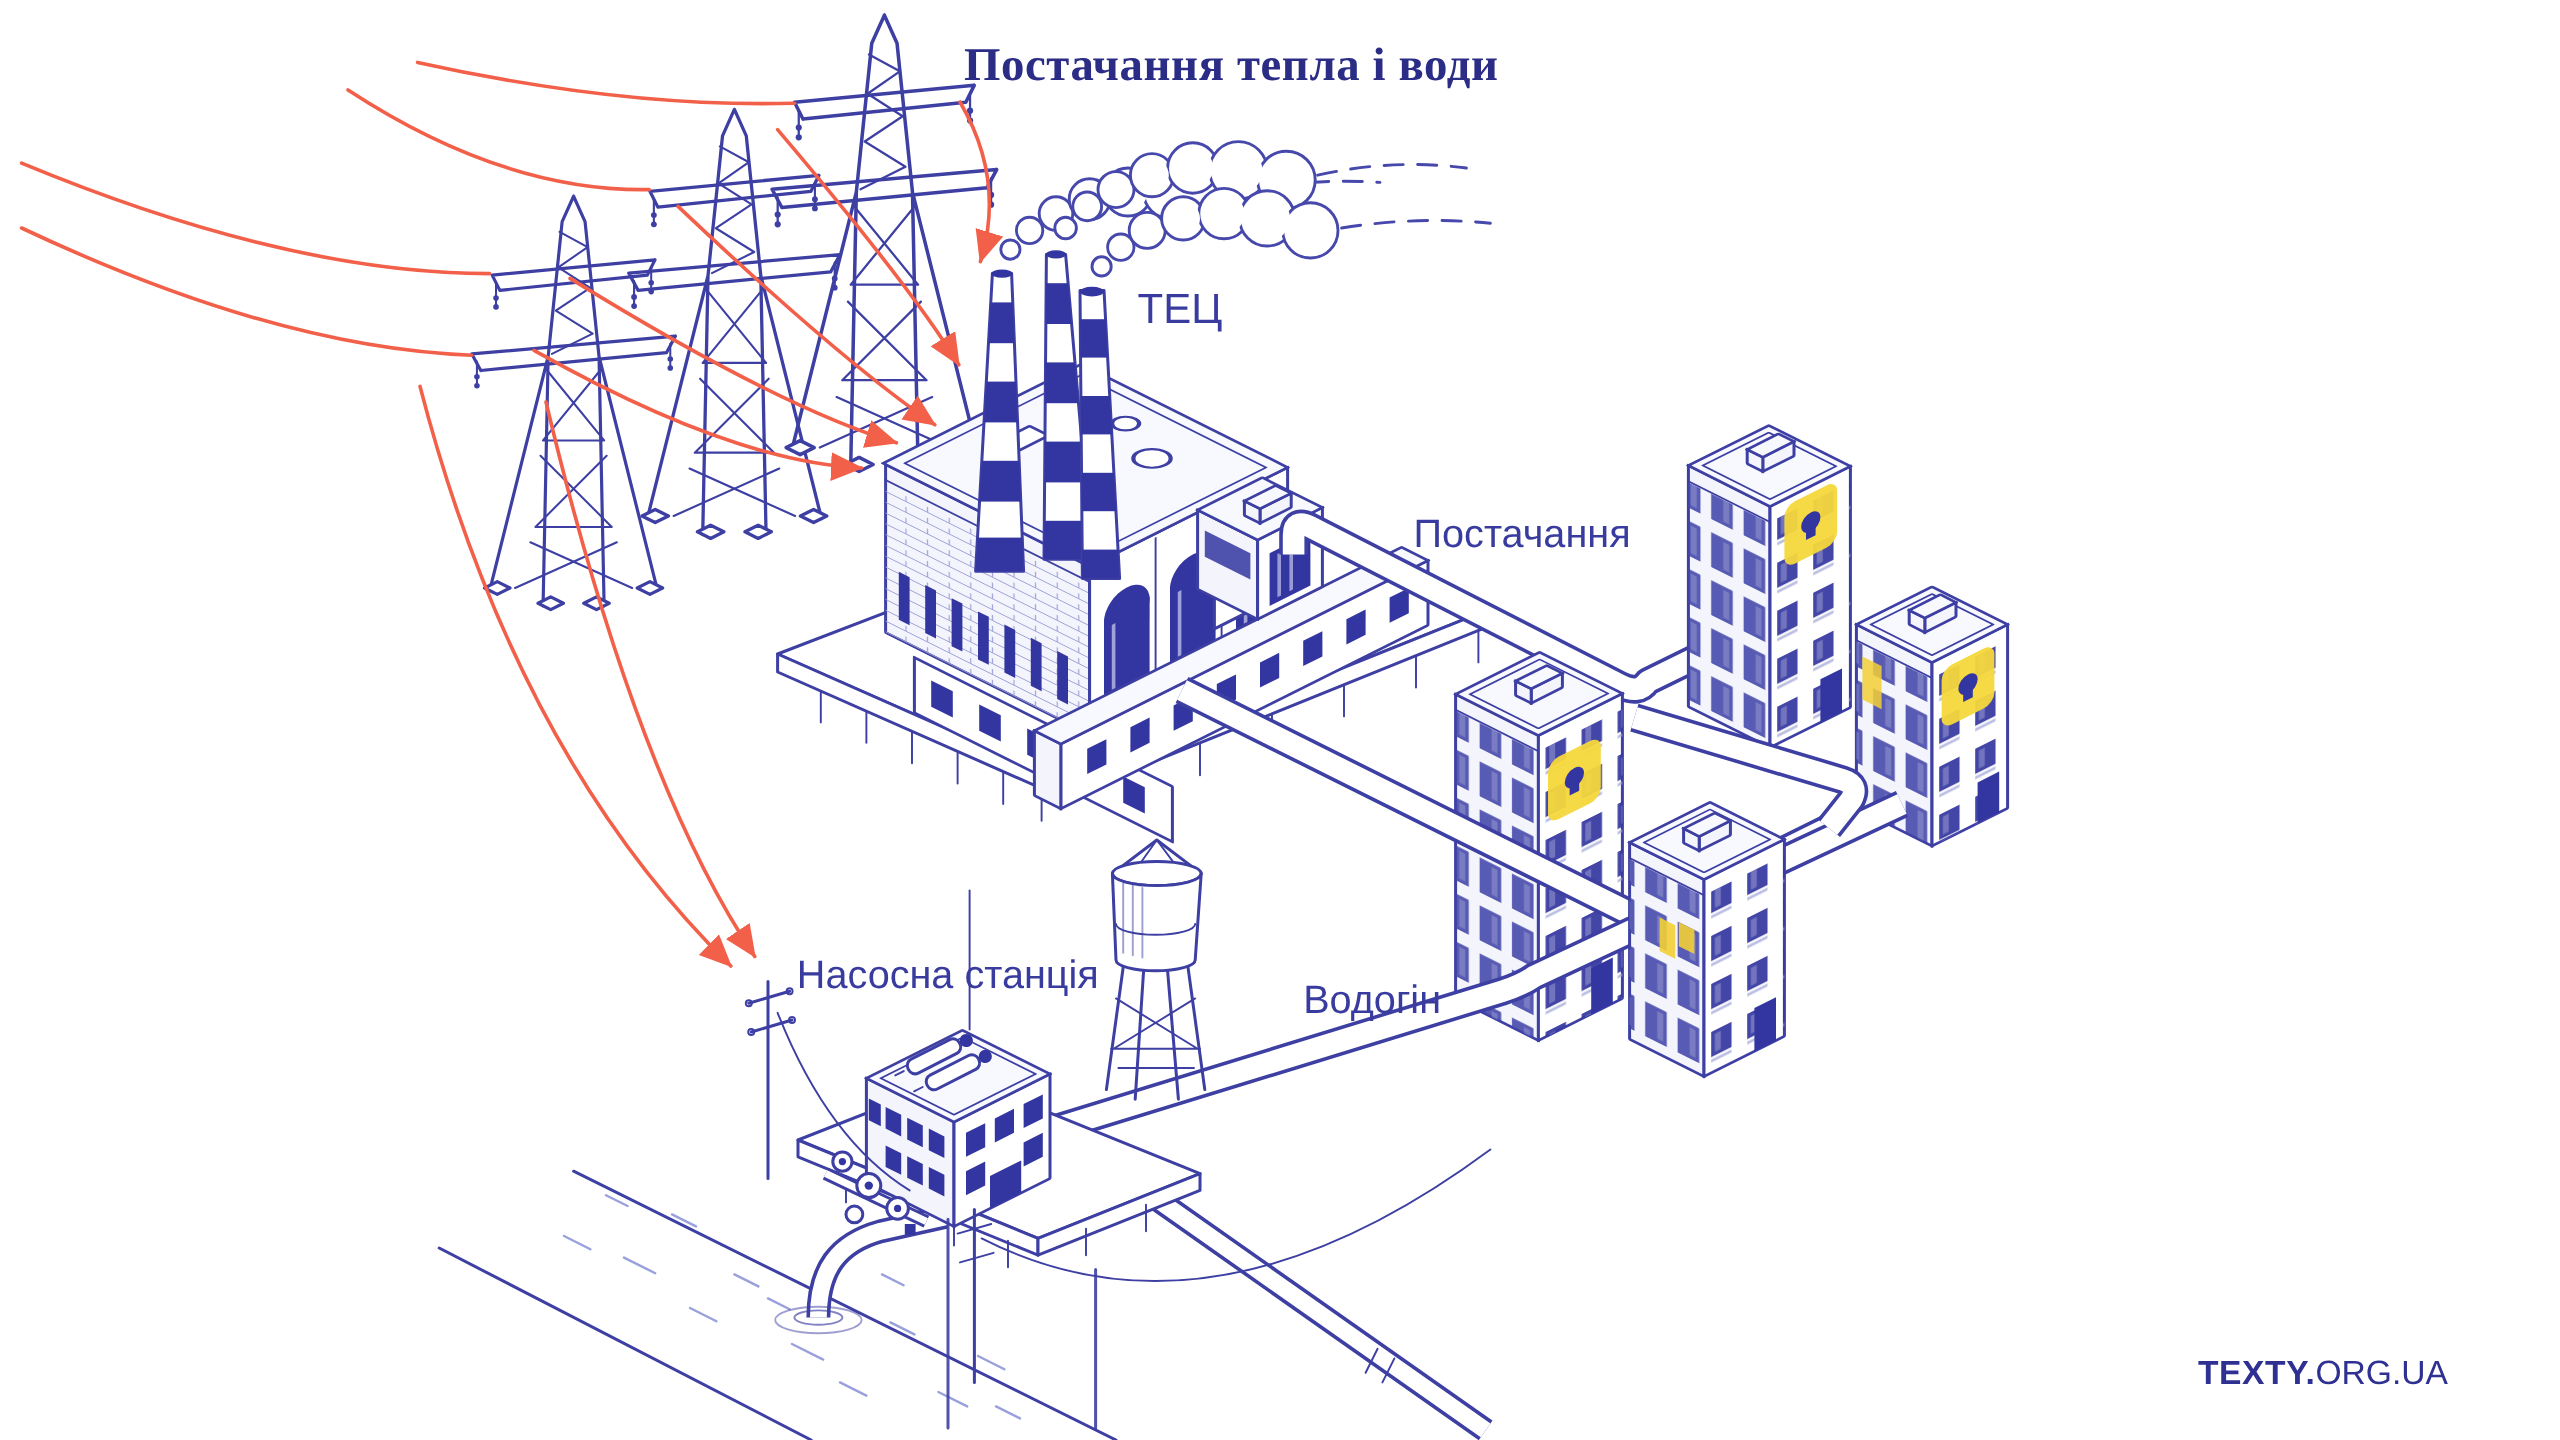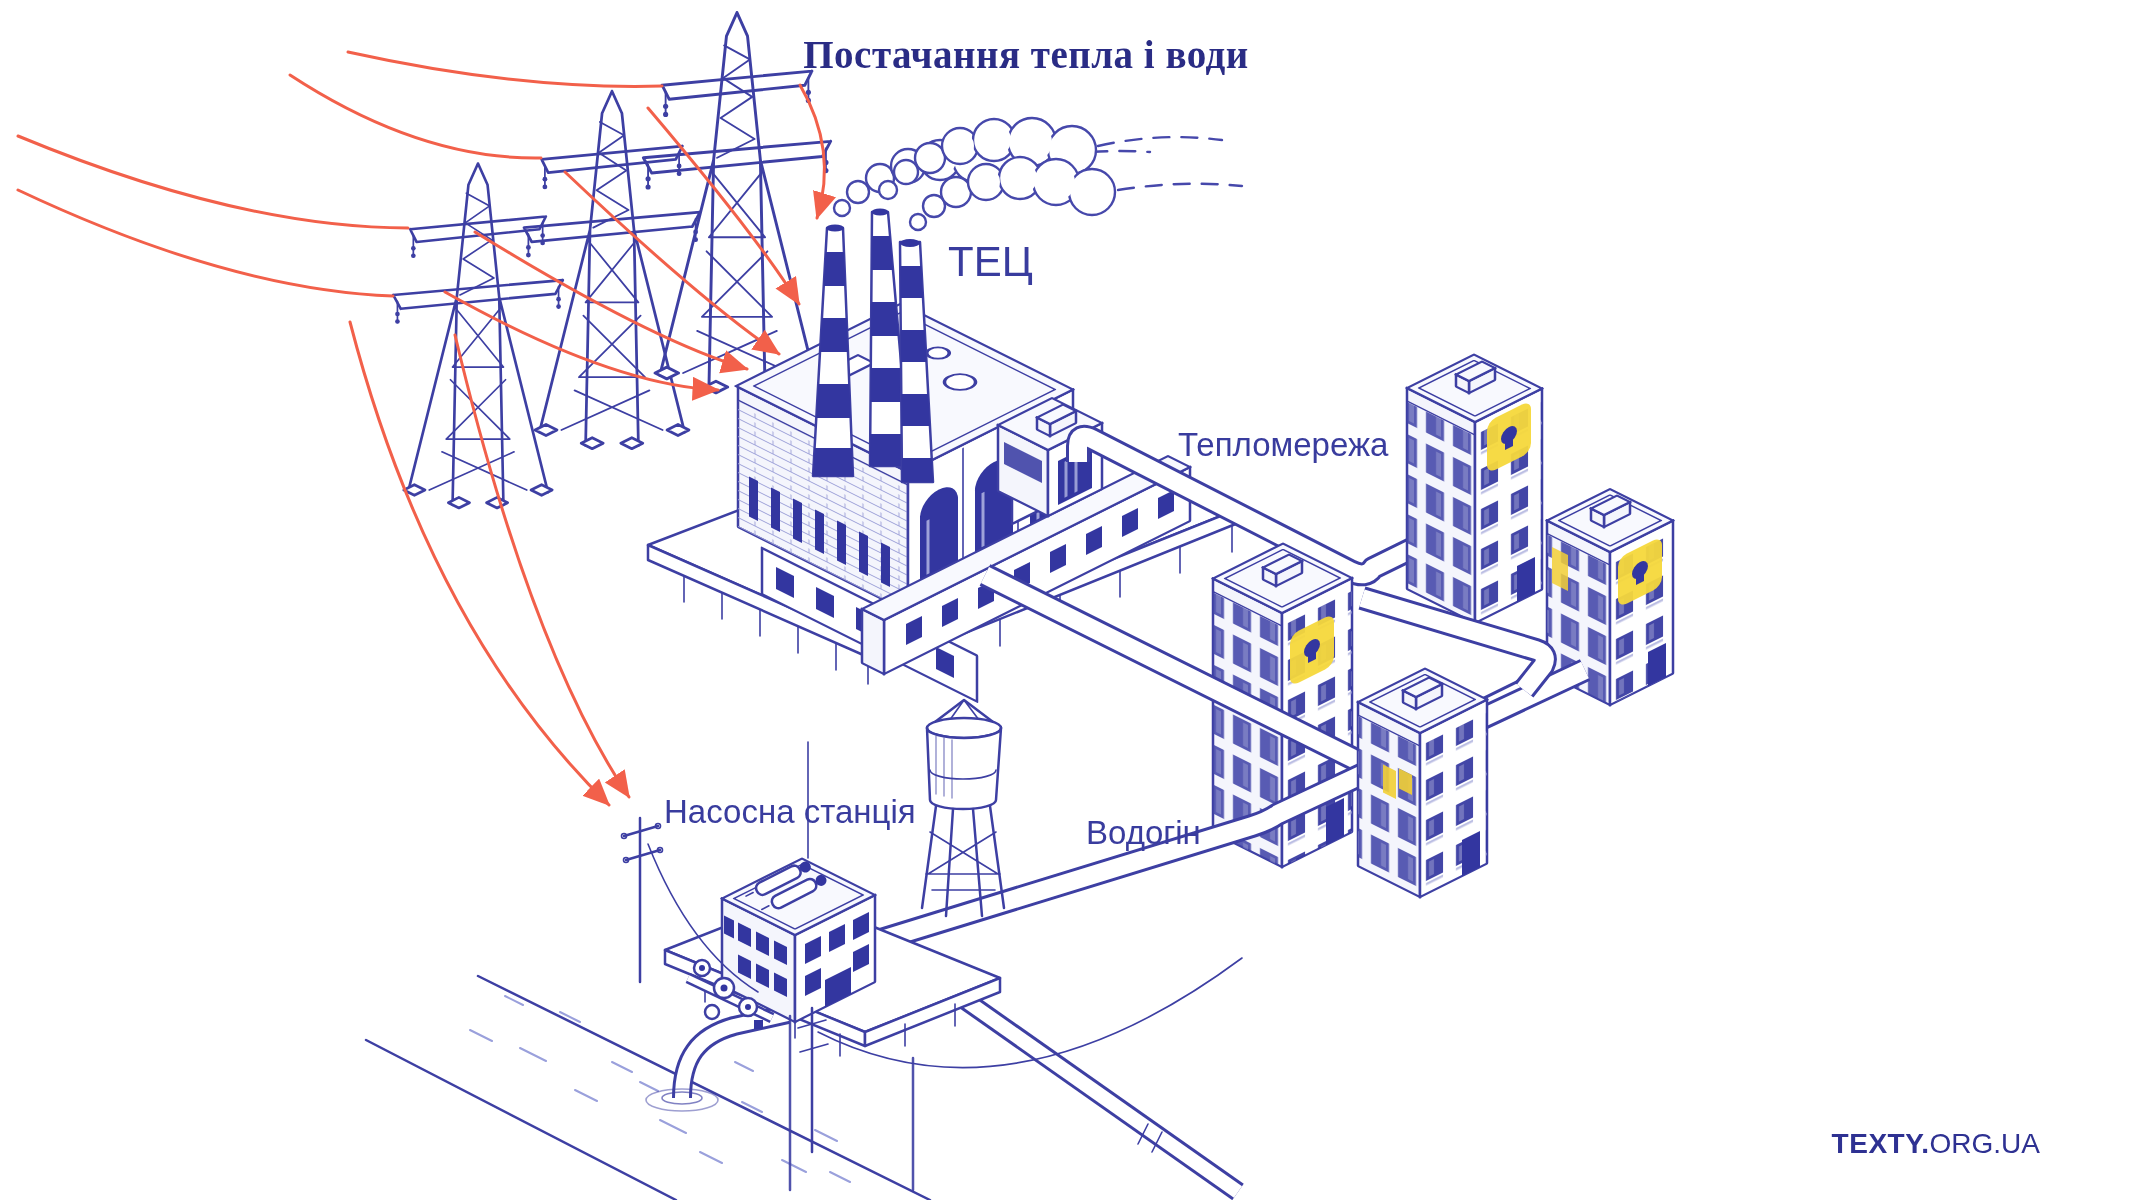--- a/index.html
+++ b/index.html
@@ -20,21 +20,21 @@
   .red{stroke:#f2604a;stroke-width:3;fill:none;stroke-linecap:round}
   .smk{fill:#ffffff;stroke:#4648ab;stroke-width:2.4}
   .smke{fill:#ffffff;stroke:none}
   .dash{stroke:#4648ab;stroke-width:2.4;fill:none;stroke-dasharray:16 12;stroke-linecap:round}
   .flow{stroke:#9aa0dc;stroke-width:2;stroke-linecap:round}
   
   .title{position:absolute;top:32px;left:50%;transform:translateX(-50%);
          font-family:"Liberation Serif",serif;font-weight:bold;font-size:39px;
          color:#2a2c85;letter-spacing:.5px;white-space:nowrap}
   .lbl{position:absolute;font-size:33px;color:#393c9e;white-space:nowrap}
-  .lbl-tec{left:948px;top:238px;font-size:42px}
+  .lbl-tec{left:948px;top:238px;font-size:35px}
   .lbl-heat{left:1178px;top:426px}
   .lbl-pump{left:664px;top:793px}
   .lbl-water{left:1086px;top:814px}
   .logo{position:absolute;right:12px;top:1128px;font-size:28px;color:#2e3192;white-space:nowrap}
   .logo .b{font-weight:bold;letter-spacing:.5px}
 </style>
 </head>
 <body>
 
 <div class="stage">
@@ -485,17 +485,17 @@
 <g>
   <path class="o" stroke-width="3" d="M812,1008 V1152"></path>
   <path class="o t" d="M798,1028 L826,1020 M800,1052 L828,1044"></path>
   <path class="o t" d="M818,1032 Q1010,1130 1242,958"></path>
   <path class="o" stroke-width="3" opacity=".9" d="M790,1016 V1190 M913,1058 V1190"></path>
 </g>
 </svg>
 
 <div class="title">Постачання тепла і води</div>
 <div class="lbl lbl-tec">ТЕЦ</div>
-<div class="lbl lbl-heat">Тепломережа</div>
+<div class="lbl lbl-heat">Постачання</div>
 <div class="lbl lbl-pump">Насосна станція</div>
 <div class="lbl lbl-water">Водогін</div>
 <div class="logo"><span class="b">TEXTY.</span><span>ORG.UA</span></div>
 </div>
 
 </body></html>

